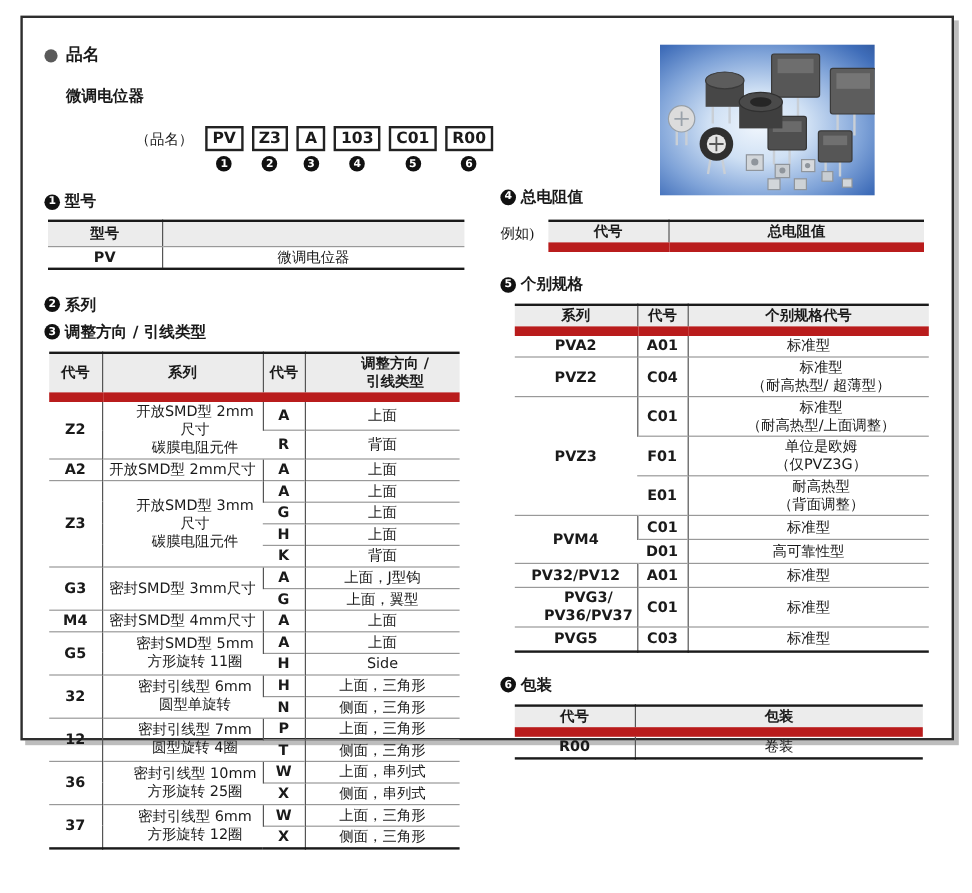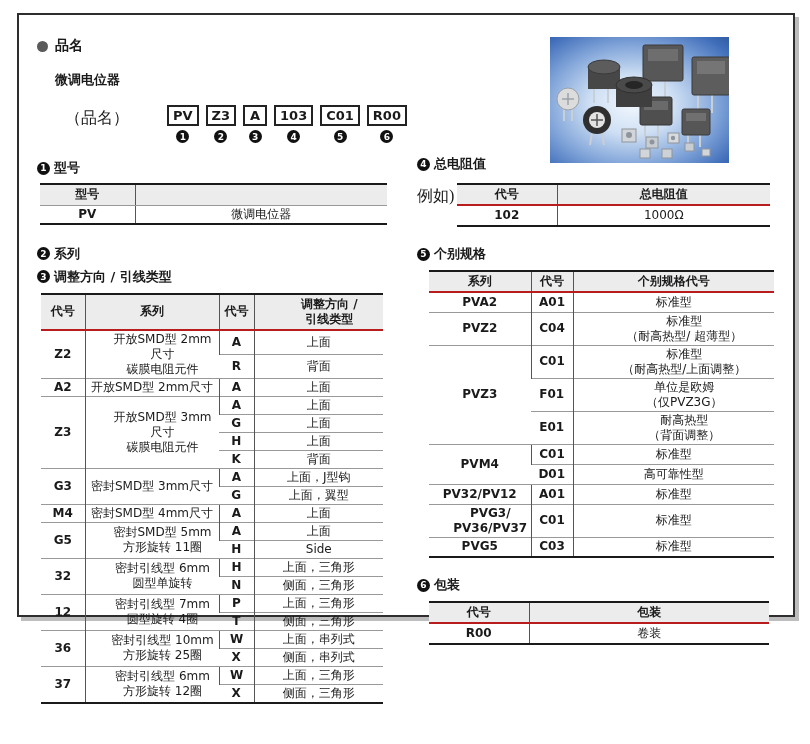--- a/index.html
+++ b/index.html
@@ -9,52 +9,52 @@
           border:2px solid #2e2e2e; box-shadow:4px 4px 0 #bdbdbd; }
   .col-left  { position:absolute; left:18px; top:10px; width:374px; }
   .col-right { position:absolute; left:398px; top:0px; width:374px; }
 
   .doc-title { display:flex; align-items:center; gap:7px; margin-top:12px; }
   .bullet { width:11px; height:11px; border-radius:50%; background:#5a5a5a; flex:0 0 auto; }
   .doc-title-text { font-size:14px; font-weight:bold; }
   .product-name { margin:16px 0 0 18px; font-size:13px; font-weight:bold; }
 
   .part-row { display:flex; align-items:flex-start; margin:16px 0 0 28px; }
-  .part-label { font-size:16px; width:102px; padding-top:3px; }
+  .part-label { font-size:12px; width:102px; padding-top:3px;margin-left:48px; }
   .segments { display:flex; gap:7px; }
   .segment { display:flex; flex-direction:column; align-items:center; gap:4px; }
   .segbox { border:2px solid #222; background:#fff; font-size:13px; font-weight:bold; padding:1px 4px; min-width:24px; text-align:center; }
   .cn { display:inline-flex; width:13px; height:13px; border-radius:50%; background:#111; color:#fff;
         font-size:9px; font-weight:bold; align-items:center; justify-content:center; flex:0 0 auto; }
   .sec { display:flex; align-items:center; gap:3px; font-size:13px; font-weight:bold; }
   .sec .cn { margin-right:1px; }
 
   table { border-collapse:collapse; table-layout:fixed; font-size:12px;
           border-top:2px solid #1a1a1a; border-bottom:2px solid #1a1a1a; }
   th,td { border-top:1px solid #999; border-left:1px solid #555; text-align:center;
           padding:1px 3px; line-height:15px; vertical-align:middle; }
   th:first-child, td:first-child { border-left:none; }
-  thead th { background:#ececec; border-bottom:2px solid #b91c1c; font-weight:bold; height:21px; }
+  thead th { background:#ececec; border-bottom:8px solid #b91c1c; font-weight:bold; height:21px; }
   .thin-head thead th { border-bottom:1px solid #999; }
   .pre { white-space:pre-line;padding-left:24px; }
   .code { font-weight:bold; }
 
   .model-table { width:347px; margin:6px 0 0 3px; }
   .sec1 { margin-top:16px; }
   .sec2 { margin-top:20px; }
   .sec3 { margin-top:5px; }
   .series-table { width:342px; margin:7px 0 0 4px; }
   .series-table td { height:18px; }
   .series-table thead th { height:36px; }
 
   .photo { position:absolute; left:133px; top:22px; width:179px; height:126px; }
   .sec4-block { margin-top:140px; }
   .res-desc { font-size:12px; line-height:17px; margin-top:6px; width:374px; }
   .example-row { display:flex; margin-top:10px; }
-  .example-label { font-size:16px; width:40px; padding-top:3px; flex:0 0 auto;font-family:Liberation Serif, serif; }
+  .example-label { font-size:12px; width:40px; padding-top:3px; flex:0 0 auto;font-family:Liberation Serif, serif; }
   .res-table { width:313px; }
   .res-table td { height:21px; }
   .sec5-block { margin-top:18px; }
   .spec-table { width:345px; margin:7px 0 0 12px; }
   .spec-table td { height:20px; }
   .sec5-block .sec, .sec6-block .sec { margin-left:0; }
   .sec6-block { margin-top:18px; }
   .pack-table { width:340px; margin:7px 0 0 12px; }
   .pack-table td { height:21px; }
 </style>
@@ -342,24 +342,20 @@
               <col style="width:100px">
               <col>
             </colgroup>
           <thead>
             <tr>
               <th>代号</th>
               <th>总电阻值</th>
             </tr>
           </thead>
           <tbody>
-            <tr>
-              <td class="code">102</td>
-              <td>1000Ω</td>
-            </tr>
           </tbody>
         </table>
       </div>
     </div>
 
     <div class="sec5-block">
       <div class="sec">
         <span class="cn">5</span>
         <span>个别规格</span>
       </div>

